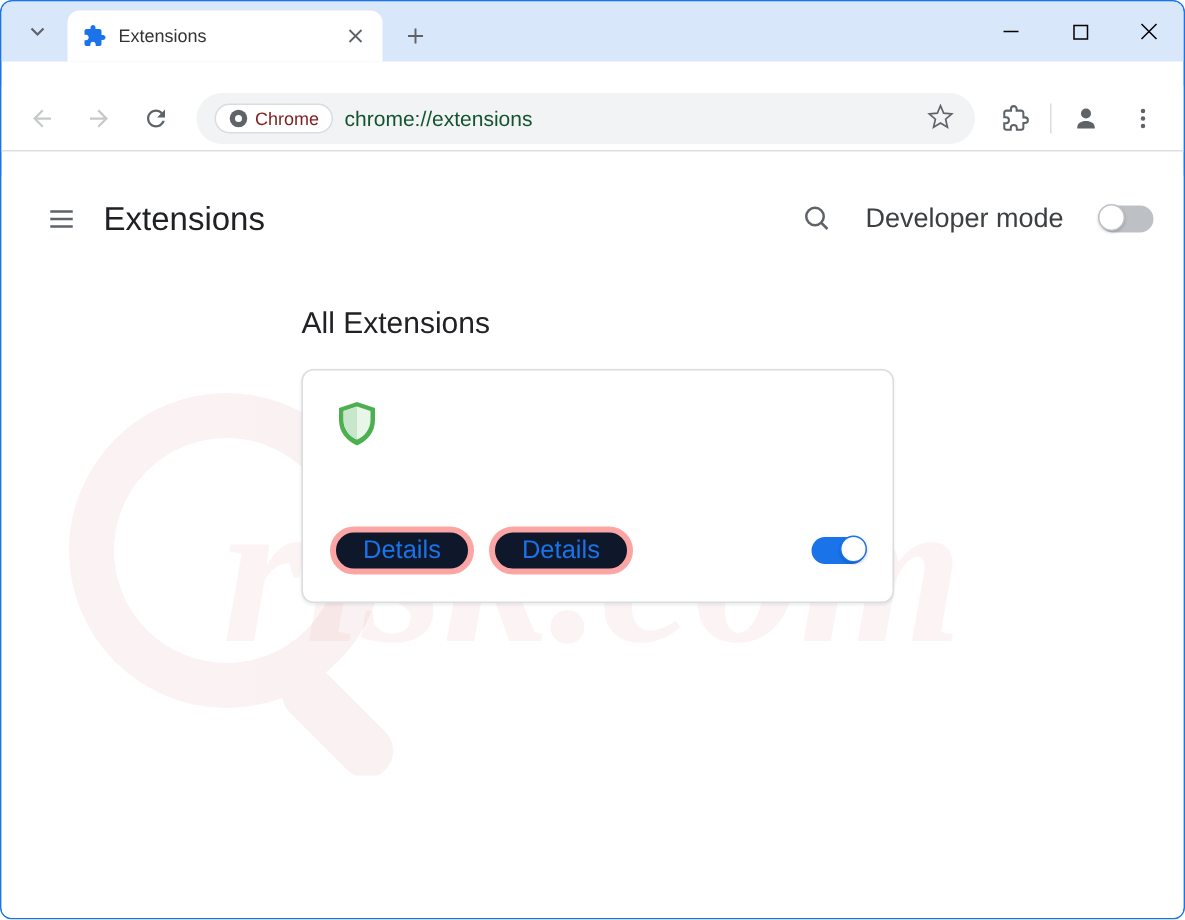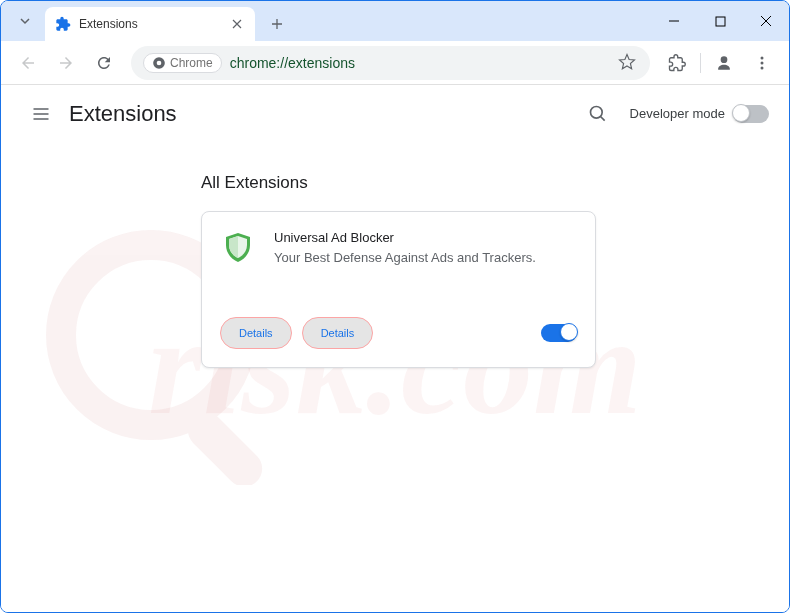--- a/index.html
+++ b/index.html
@@ -1,68 +1,68 @@
 <!DOCTYPE html>
 <html><head>
 <meta charset="utf-8">
 <style>
 * { margin: 0; padding: 0; box-sizing: border-box; font-family: "Segoe UI", Arial, sans-serif; }
 body { width: 790px; height: 613px; background: #fff; position: relative; overflow: hidden; }
 
 
-.window-frame { width: 100%; height: 100%; border: 1px solid #1a73e8; border-radius: 8px; overflow: hidden; display: flex; flex-direction: column; }
+.window-frame { width: 100%; height: 100%; border: 1px solid #1a73e8; border-radius: 8px; overflow: hidden; display: flex; flex-direction: column; gap: 16px; }
 
 
 .tab-bar { height: 40px; background: #d9e7fb; display: flex; align-items: flex-end; padding-left: 8px; position: relative; }
 .tab-dropdown { width: 32px; height: 32px; display: flex; align-items: center; justify-content: center; margin-bottom: 4px; border-radius: 6px; cursor: pointer; }
 .tab { height: 34px; background: #fff; border-radius: 8px 8px 0 0; display: flex; align-items: center; padding: 0 10px; min-width: 210px; margin-left: 4px; position: relative; }
 .tab-favicon { width: 16px; height: 16px; margin-right: 8px; }
 .tab-title { font-size: 12px; color: #333; flex: 1; }
 .tab-close { width: 16px; height: 16px; display: flex; align-items: center; justify-content: center; cursor: pointer; border-radius: 50%; }
 .new-tab { width: 28px; height: 28px; display: flex; align-items: center; justify-content: center; margin-left: 8px; margin-bottom: 3px; border-radius: 50%; cursor: pointer; }
 .window-controls { position: absolute; right: 0; top: 0; height: 40px; display: flex; align-items: center; }
 .win-btn { width: 46px; height: 40px; display: flex; align-items: center; justify-content: center; cursor: pointer; }
 
 
 .toolbar { height: 44px; background: #fff; display: flex; align-items: center; padding: 0 8px; border-bottom: 1px solid #e0e0e0; }
 .nav-btn { width: 34px; height: 34px; display: flex; align-items: center; justify-content: center; border-radius: 50%; cursor: pointer; margin: 0 2px; }
 .nav-btn.disabled { opacity: 0.35; }
 .omnibox { flex: 1; height: 34px; background: #f1f3f4; border-radius: 17px; display: flex; align-items: center; padding: 0 12px; margin: 0 8px; }
-.chrome-chip { display: flex; align-items: center; background: #fff; border-radius: 12px; padding: 2px 8px; font-size: 12px; color: #737373; margin-right: 8px; border: 1px solid #dadce0; justify-content: center; }
+.chrome-chip { display: flex; align-items: center; background: #fff; border-radius: 12px; padding: 2px 8px; font-size: 12px; color: #7f1d1d; margin-right: 8px; border: 1px solid #dadce0; justify-content: center; }
 .chrome-chip svg { margin-right: 4px; }
 .url-text { font-size: 14px; color: #14532d; flex: 1; }
 .star-btn { width: 20px; height: 20px; }
 .toolbar-icon { width: 34px; height: 34px; display: flex; align-items: center; justify-content: center; cursor: pointer; margin: 0 2px; }
 .toolbar-sep { width: 1px; height: 20px; background: #dadce0; margin: 0 4px; }
 
 
 .page { flex: 1; background: #fff; position: relative; overflow: hidden; }
 .page-header { height: 58px; display: flex; align-items: center; padding: 0 20px; border-bottom: 1px solid transparent; }
 .hamburger { width: 40px; height: 40px; display: flex; align-items: center; justify-content: center; cursor: pointer; }
 .page-title { font-size: 22px; font-weight: 400; color: #202124; margin-left: 8px; }
 .header-spacer { flex: 1; }
 .search-btn { width: 40px; height: 40px; display: flex; align-items: center; justify-content: center; cursor: pointer; }
 .dev-mode { display: flex; align-items: center; margin-left: 12px; }
-.dev-label { font-size: 13px; color: #3c4043; margin-right: 8px; }
+.dev-label { font-size: 18px; color: #3c4043; margin-right: 24px; }
 .toggle { width: 36px; height: 18px; background: #bdc1c6; border-radius: 9px; position: relative; cursor: pointer; }
 .toggle-knob { width: 18px; height: 18px; background: #fff; border: 1px solid #bdc1c6; border-radius: 50%; position: absolute; top: -1px; left: -1px; box-shadow: 0 1px 2px rgba(0,0,0,0.2); }
 .toggle.on { background: #1a73e8; }
 .toggle.on .toggle-knob { left: auto; right: -1px; border-color: #1a73e8; }
 
 .content-area { padding: 30px 0 0 200px; position: relative; }
-.section-title { font-size: 17px; color: #202124; margin-bottom: 18px; }
+.section-title { font-size: 20px; color: #202124; margin-bottom: 18px; }
 
 .ext-card { width: 395px; border: 1px solid #dadce0; border-radius: 8px; padding: 18px; background: #fff; box-shadow: 0 1px 2px rgba(60,64,67,0.1); }
 .ext-top { display: flex; margin-bottom: 50px; }
 .ext-icon { width: 36px; height: 36px; margin-right: 18px; flex-shrink: 0; }
 .ext-info { flex: 1; }
 .ext-name { font-size: 13px; color: #202124; margin-bottom: 4px; }
 .ext-desc { font-size: 13px; color: #5f6368; line-height: 1.4; }
 .ext-bottom { display: flex; align-items: center; }
-.pill-btn { height: 32px; padding: 0 18px; border: 1px solid #fca5a5; border-radius: 16px; background: #e5e5e5; color: #1a73e8; font-size: 11px; cursor: pointer; margin-right: 10px; display: flex; align-items: center; }
+.pill-btn { height: 32px; padding: 0 18px; border: 4px solid #fca5a5; border-radius: 16px; background: #0f172a; color: #1a73e8; font-size: 17px; cursor: pointer; margin-right: 10px; display: flex; align-items: center; }
 .ext-bottom .toggle { margin-left: auto; }
 
 
 .watermark { position: absolute; top: 50%; left: 50%; transform: translate(-50%, -40%); font-size: 140px; font-weight: bold; font-style: italic; color: rgba(200, 60, 60, 0.06); pointer-events: none; z-index: 0; font-family: Georgia, serif; white-space: nowrap; }
 .watermark-lens { position: absolute; top: 140px; left: 40px; width: 260px; height: 260px; pointer-events: none; z-index: 0; opacity: 0.06; }
 
 svg { display: block; }
 </style>
 </head>
 <body>
@@ -198,24 +198,20 @@
 
       <div class="ext-card">
         <div class="ext-top">
           <div class="ext-icon">
             <svg width="36" height="36" viewBox="0 0 36 36">
               <path d="M18 3l12 4v8c0 8-5 14-12 17C11 29 6 23 6 15V7l12-4z" fill="#4caf50"></path>
               <path d="M18 6l9 3v6c0 6-4 11-9 13-5-2-9-7-9-13V9l9-3z" fill="#e8f5e9"></path>
               <path d="M18 6v22c-5-2-9-7-9-13V9l9-3z" fill="#c8e6c9"></path>
             </svg>
           </div>
-          <div class="ext-info">
-            <div class="ext-name">Universal Ad Blocker</div>
-            <div class="ext-desc">Your Best Defense Against Ads and Trackers.</div>
-          </div>
         </div>
         <div class="ext-bottom">
           <button class="pill-btn">Details</button>
           <button class="pill-btn">Details</button>
           <div class="toggle on">
             <div class="toggle-knob"></div>
           </div>
         </div>
       </div>
     </div>

